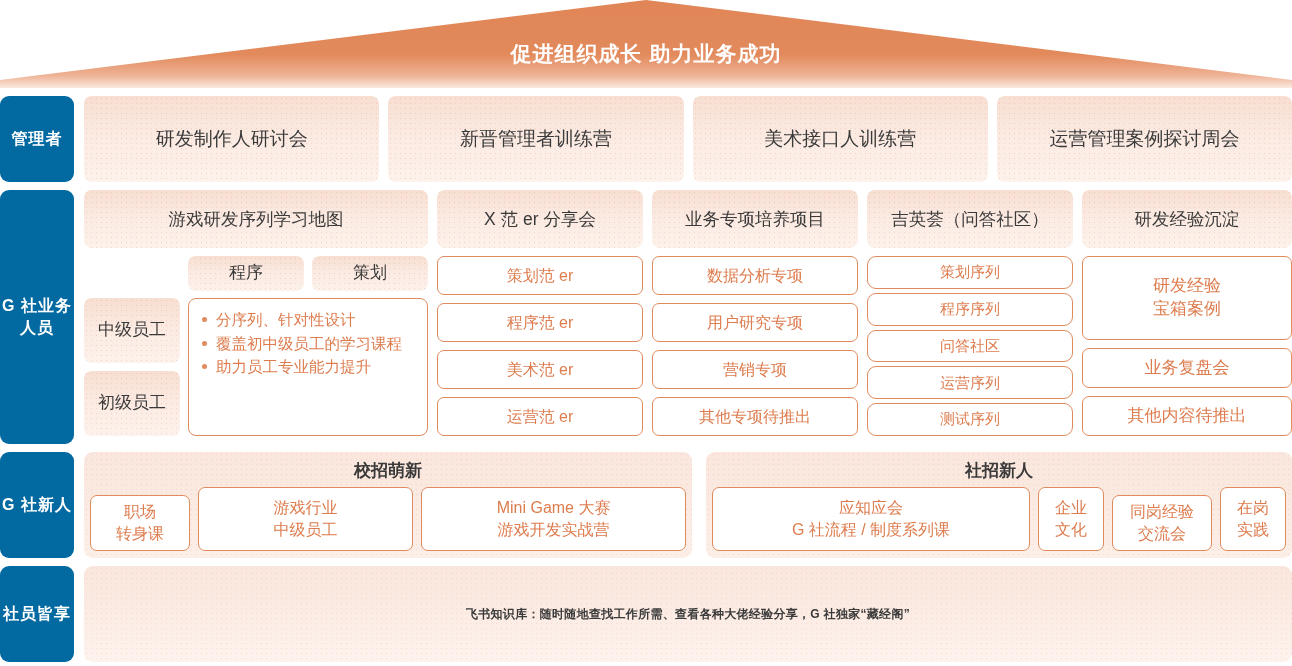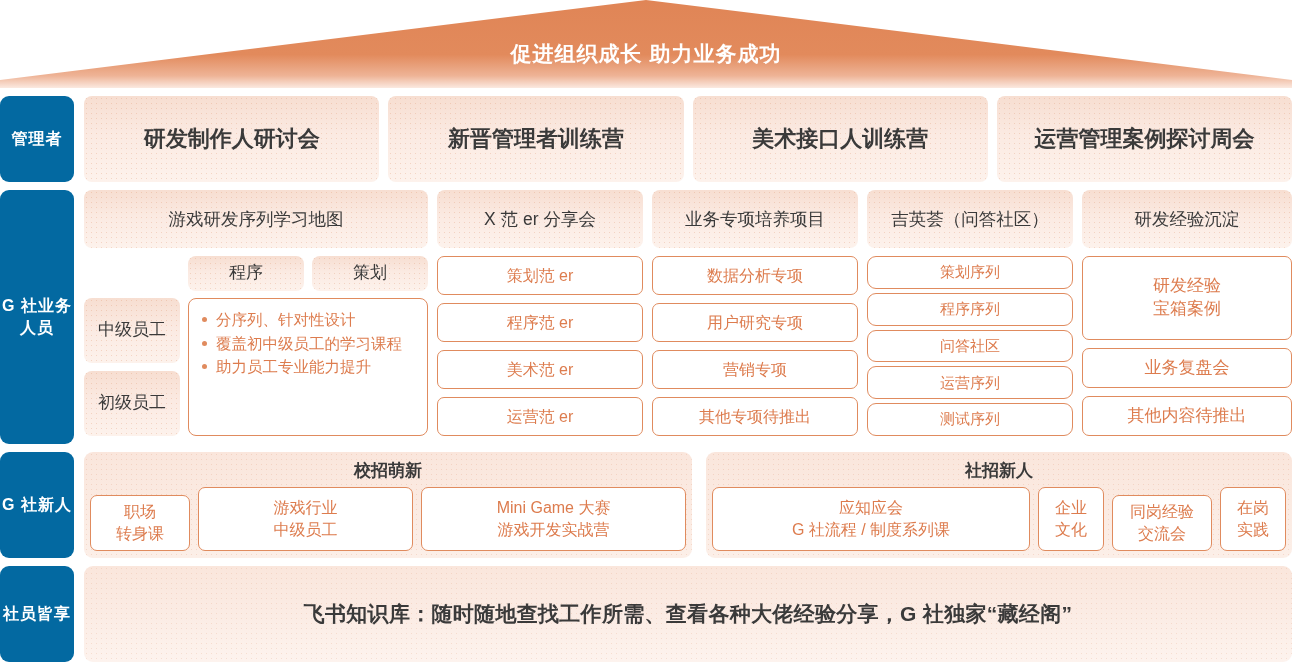--- a/index.html
+++ b/index.html
@@ -111,21 +111,21 @@
     justify-content: center;
     text-align: center;
     color: #dd7c4e;
     font-size: 16px;
     line-height: 1.35;
   }
 
   
   #row-managers { top: 6px; height: 86px; }
   #row-managers .rowbody { display: flex; gap: 9px; }
-  #row-managers .card { flex: 1 1 0; font-size: 22px; font-weight: bold; }
+  #row-managers .card { flex: 1 1 0; font-size: 19px; }
 
   
   #row-business { top: 100px; height: 254px; }
   #row-business .rowlabel { writing-mode: horizontal-tb; }
 
   .biz-grid {
     position: absolute;
     inset: 0;
     display: flex;
     gap: 9px;
@@ -204,21 +204,21 @@
 
   
   #row-all { top: 476px; height: 96px; }
   #row-all .rowbody {
     background-image:
       radial-gradient(rgba(222,140,100,.20) 0.6px, transparent 0.7px),
       linear-gradient(180deg,#fae6dc 0%, #fbebe3 45%, #fdf3ee 100%);
     background-size: 5px 5px, 100% 100%;
     display: flex; align-items: center; justify-content: center;
   }
-  .kb-text { font-size: 21px; font-weight: bold; color: #3a3a3a; letter-spacing: .3px; }
+  .kb-text { font-size: 12px; font-weight: bold; color: #3a3a3a; letter-spacing: .3px; }
 </style>
 </head>
 <body>
 
 <div class="page">
 
   <div class="roof">
     <svg class="roof-tri" viewBox="0 0 1292 88" preserveAspectRatio="none">
       <defs>
         <linearGradient id="roofGrad" x1="0" y1="0" x2="0" y2="1">

